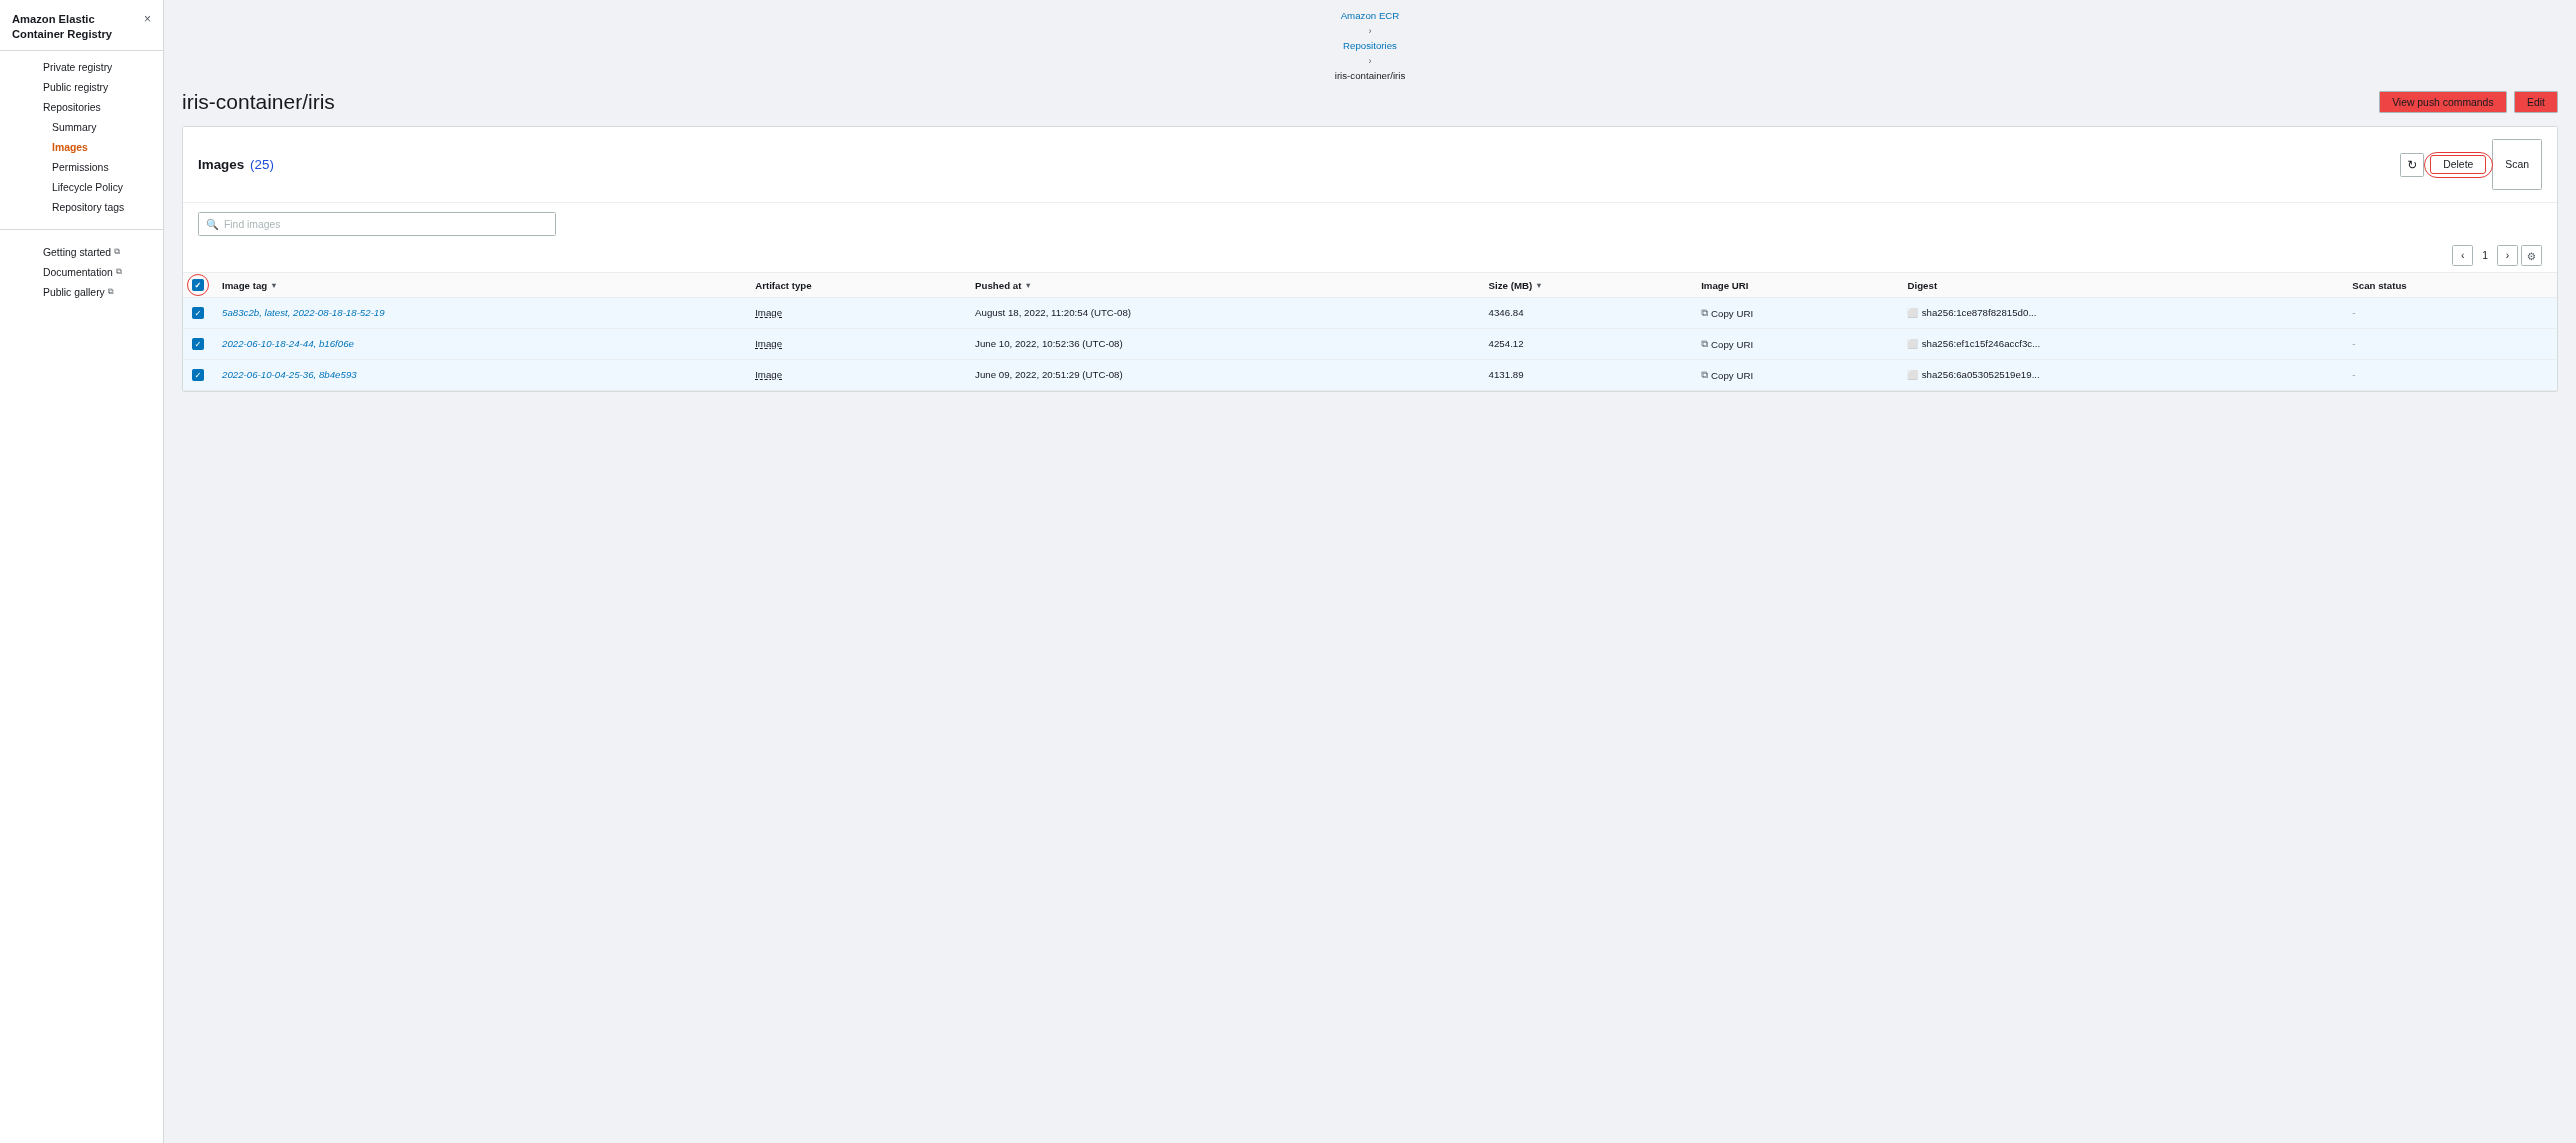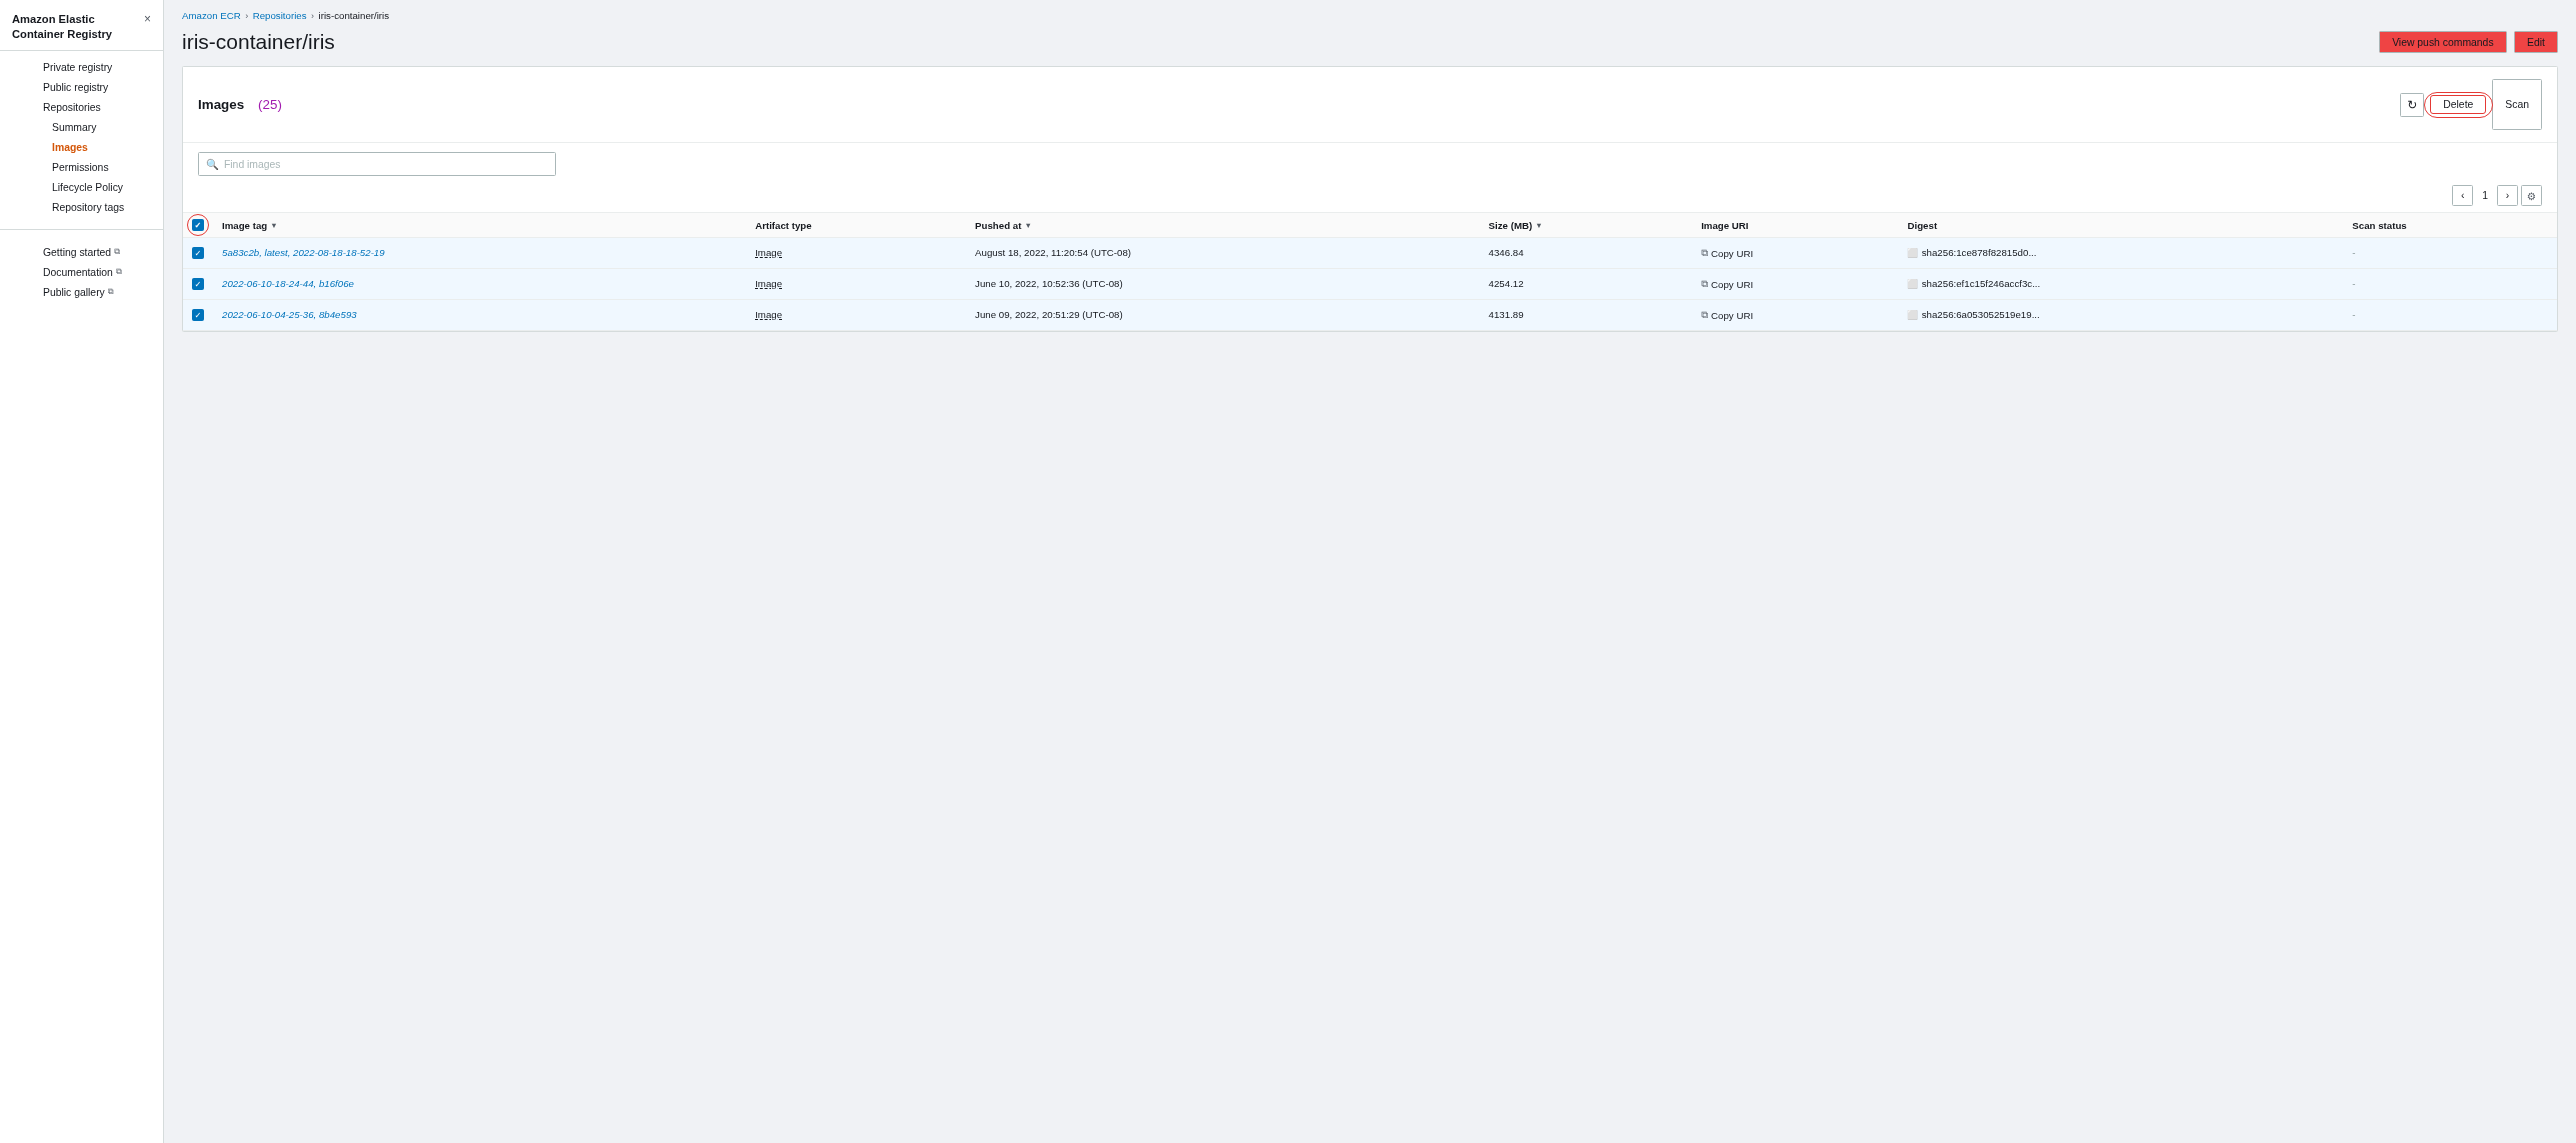--- a/index.html
+++ b/index.html
@@ -71,20 +71,21 @@
       flex-direction: column;
       overflow-y: auto;
       background: #f0f2f5;
     }
     .breadcrumb {
       display: flex;
       align-items: center;
       gap: 4.5px;
       padding: 10.4px 18px 6px 18px;
       font-size: 9.7px;
+      flex-direction: column;
     }
     .breadcrumb-link { color: #0073bb; cursor: pointer; }
     .breadcrumb-sep { color: #545b64; font-size: 9px; }
     .breadcrumb-current { color: #16191f; }
     .page-header {
       display: flex;
       align-items: center;
       justify-content: space-between;
       padding: 3px 18px 12px 18px;
     }
@@ -347,21 +348,21 @@
       <button class="btn btn-default">View push commands</button>
       <button class="btn btn-default">Edit</button>
     </div>
   </div>
 
   <div class="images-panel">
 
     <div class="images-panel-header">
       <div>
         <span style="font-size:13.4px;font-weight:700;">Images</span>
-        <span style="font-size:13.4px;font-weight:400;color:#a21caf;margin-left:11px;">(25)</span>
+        <span style="font-size:13.4px;font-weight:400;color:#1d4ed8;margin-left:3px;">(25)</span>
       </div>
       <div class="images-actions">
         <button class="refresh-btn">↻</button>
         <button class="delete-btn">Delete</button>
         <button class="scan-btn">Scan</button>
       </div>
     </div>
 
     <div class="search-row">
       <div class="search-box">

